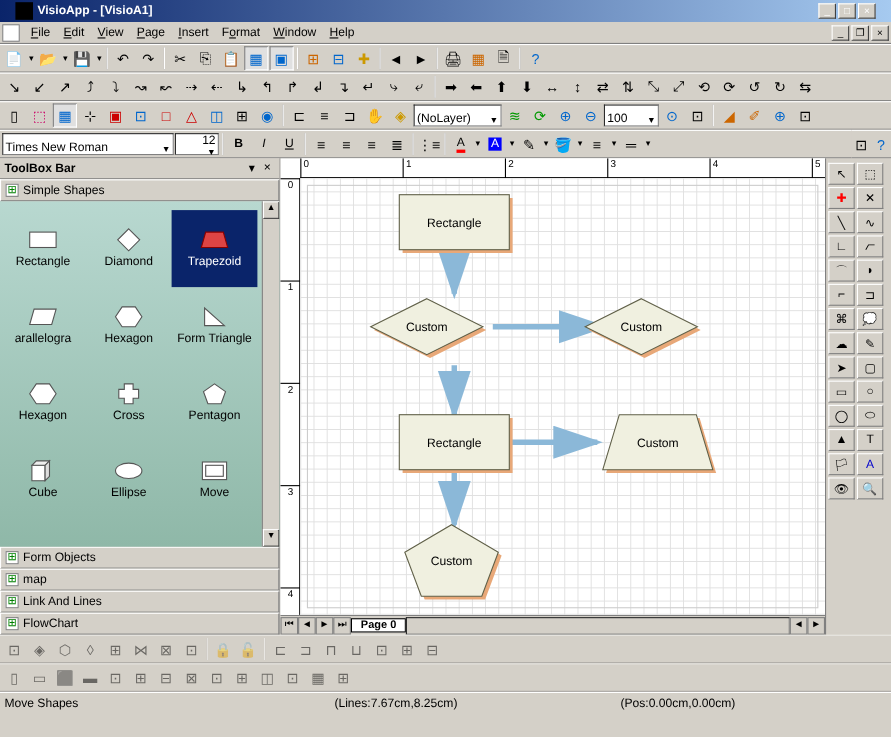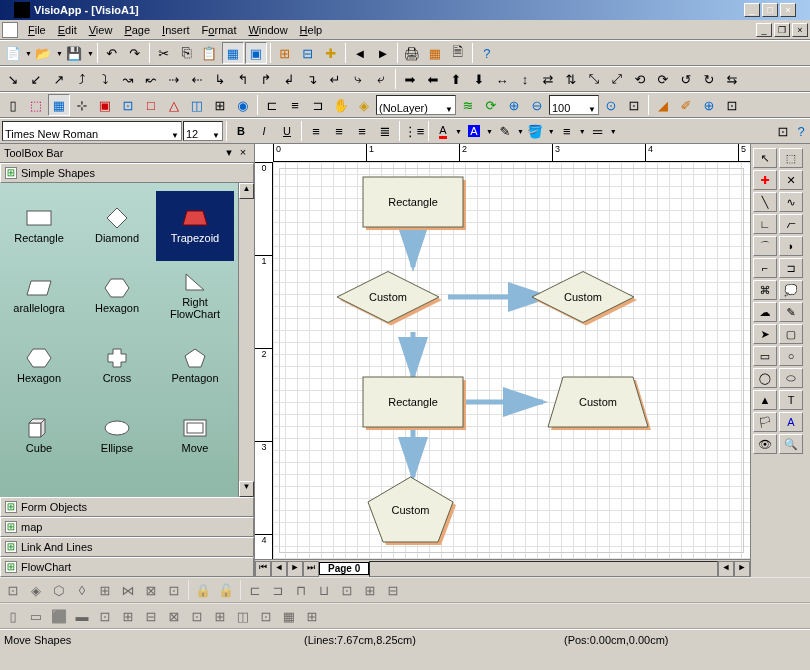--- a/index.html
+++ b/index.html
@@ -13,28 +13,28 @@
 .menucorner { width: 16px; height: 16px; background: #fff; border: 1px solid #808080; margin-right: 4px; }
 .menuitem { padding: 2px 6px; cursor: pointer; }
 .menuitem u { text-decoration: underline; }
 .menubar .winbtns { margin-left: auto; }
 .toolbar { background: #d4d0c8; height: 26px; display: flex; align-items: center; padding: 2px; border-top: 1px solid #fff; border-bottom: 1px solid #808080; gap: 1px; }
 .tbtn { width: 22px; height: 22px; border: 1px solid transparent; display: flex; align-items: center; justify-content: center; cursor: pointer; font-size: 13px; }
 .tbtn.pressed { border: 1px solid #808080; border-right-color: #fff; border-bottom-color: #fff; background: #e0e0e0; }
 .sep { width: 1px; height: 20px; background: #808080; margin: 0 2px; border-right: 1px solid #fff; }
 .combo { height: 20px; background: #fff; border: 1px inset #808080; display: flex; align-items: flex-end; padding: 0 2px; }
 .combo .arrow { margin-left: auto; font-size: 8px; }
-.fontcombo { width: 180px; }
-.sizecombo { width: 40px; }
+.fontcombo { width: 156px; }
+.sizecombo { width: 40px; flex-direction: column; }
 .layercombo { width: 80px; }
 .zoomcombo { width: 50px; }
 .main { display: flex; height: 433px; }
 .toolbox { width: 255px; background: #d4d0c8; border-right: 1px solid #808080; display: flex; flex-direction: column; }
 .toolbox-header { background: #d4d0c8; padding: 2px 4px; display: flex; align-items: center; border-bottom: 1px solid #808080; }
-.toolbox-header .title { flex: 1; }
+.toolbox-header .title { flex: 1; font-weight: bold; }
 .toolbox-header .pin, .toolbox-header .close { width: 14px; height: 14px; cursor: pointer; text-align: center; }
 .toolbox-cat { background: #d4d0c8; padding: 3px 4px; border: 1px solid #fff; border-right-color: #808080; border-bottom-color: #808080; display: flex; align-items: center; gap: 4px; cursor: pointer; }
 .toolbox-cat .plus { width: 12px; height: 12px; border: 1px solid #808080; text-align: center; line-height: 10px; font-size: 10px; background: #fff; color: #008000; }
 .shapes-panel { flex: 1; background: linear-gradient(to bottom, #b8d8d0, #8fb8a8); overflow: hidden; position: relative; padding: 8px 0; }
 .shapes-scroll { position: absolute; right: 0; top: 0; width: 16px; height: 100%; background: #d4d0c8; border-left: 1px solid #808080; }
 .shapes-scroll .sb { height: 16px; background: #d4d0c8; border: 1px solid #fff; border-right-color: #404040; border-bottom-color: #404040; text-align: center; font-size: 8px; }
 .shapes-grid { display: grid; grid-template-columns: repeat(3, 78px); grid-auto-rows: 70px; }
 .shape-item { display: flex; flex-direction: column; align-items: center; justify-content: center; gap: 4px; cursor: pointer; font-size: 10px; text-align: center; }
 .shape-item.selected { background: #0a246a; color: #fff; }
 .shape-icon { width: 28px; height: 20px; display: flex; align-items: center; justify-content: center; }
@@ -298,21 +298,21 @@
               </svg>
             </div>
             <span>Hexagon</span>
           </div>
           <div class="shape-item">
             <div class="shape-icon">
               <svg width="22" height="20">
                 <polygon points="2,2 2,18 20,18" fill="#fff" stroke="#555"></polygon>
               </svg>
             </div>
-            <span>Right FlowChart</span>
+            <span>Form Triangle</span>
           </div>
           <div class="shape-item">
             <div class="shape-icon">
               <svg width="26" height="22">
                 <polygon points="7,2 19,2 25,11 19,20 7,20 1,11" fill="#fff" stroke="#555"></polygon>
               </svg>
             </div>
             <span>Hexagon</span>
           </div>
           <div class="shape-item">

